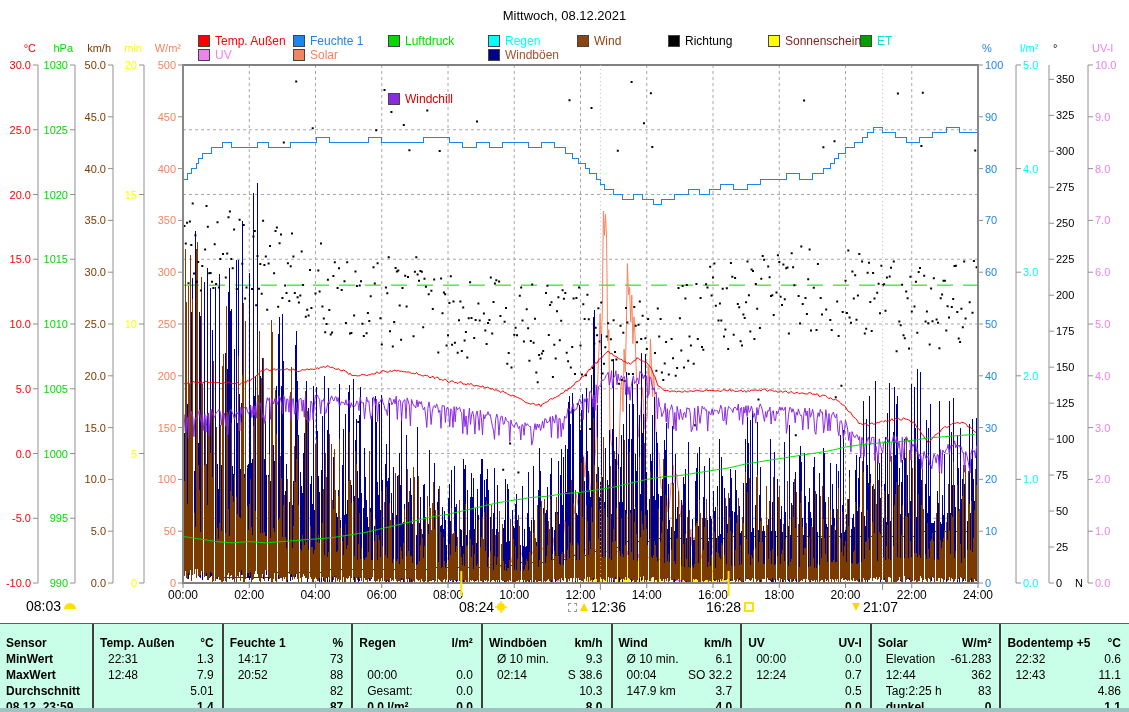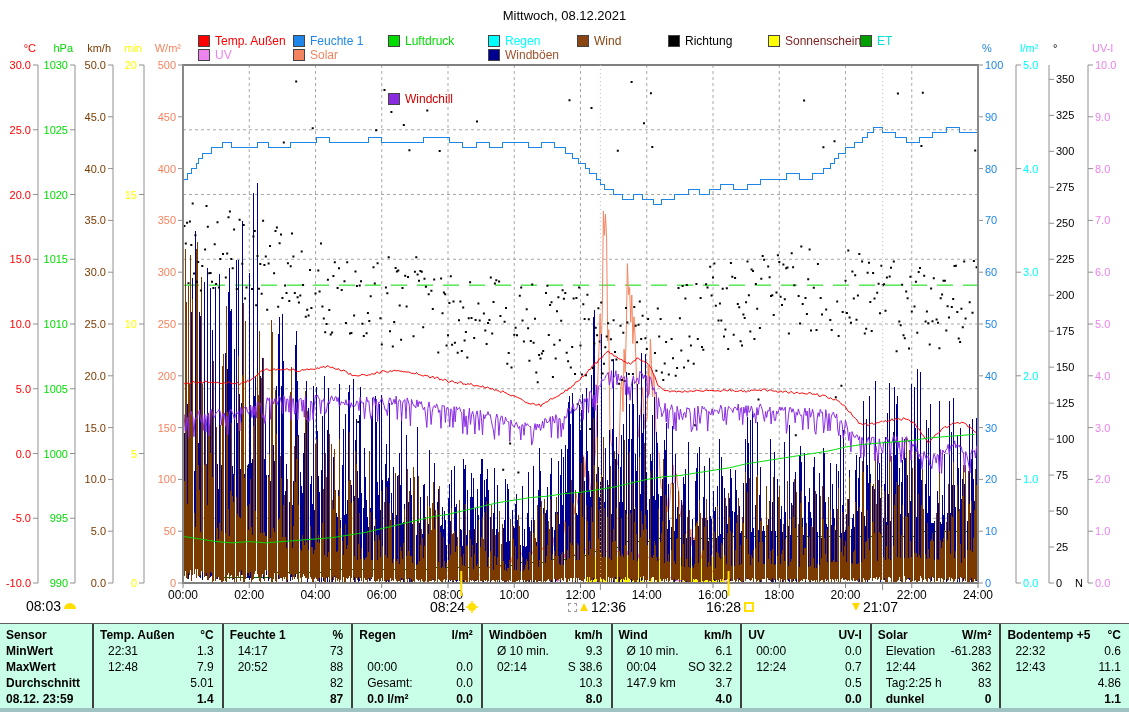--- a/index.html
+++ b/index.html
@@ -14,21 +14,21 @@
   .ann{position:absolute;font-size:14px;color:#000;display:flex;align-items:center;gap:3px;white-space:nowrap;height:14px;}
   .halfsun{width:12px;height:6px;background:#FFE000;border-radius:6px 6px 0 0;display:inline-block;}
   .sunic{width:8px;height:8px;background:#FFE000;border-radius:50%;display:inline-block;
     box-shadow:0 -5px 0 -3px #FFE000,0 5px 0 -3px #FFE000,5px 0 0 -3px #FFE000,-5px 0 0 -3px #FFE000;}
   .sqr{width:6px;height:6px;border:2px solid #FFE000;display:inline-block;background:#fff;}
   .tri-up{width:0;height:0;border-left:4px solid transparent;border-right:4px solid transparent;border-bottom:8px solid #FFD700;display:inline-block;}
   .tri-down{width:0;height:0;border-left:4px solid transparent;border-right:4px solid transparent;border-top:8px solid #FFD700;display:inline-block;}
   .dbox{width:7px;height:7px;border:1px dashed #999;display:inline-block;}
   #stats{position:absolute;top:623px;left:0;width:1129px;height:84px;background:#C9FFE9;border-top:1px solid #5F5F5F;
     border-bottom:4px solid #9FC2C2;display:flex;font-size:12px;color:#000;box-sizing:content-box;}
-  .scol{flex:1 1 0;border-left:2px solid #3F3F3F;overflow:hidden;padding-top:3px;}
+  .scol{flex:1 1 0;border-left:2px solid #3F3F3F;overflow:hidden;padding-top:11px;}
   .scol.first{flex:0 0 86px;border-left:none;padding-left:6px;}
   .srow{height:16px;line-height:16px;display:flex;justify-content:space-between;padding:0 8px 0 14px;}
   .srow.hd{padding-left:6px;font-weight:bold;}
   .srow.last{font-weight:bold;}
   .scol.first .srow{font-weight:bold;padding:0;}
   .sval{text-align:right;}
 </style>
 </head>
 <body>
 
@@ -397,21 +397,21 @@
       <line x1="882.6" y1="65" x2="882.6" y2="583" stroke="#BFBFBF" stroke-dasharray="1 3"></line>
       <line x1="882.6" y1="583" x2="882.6" y2="590" stroke="#888"></line>
       <line x1="461.25" y1="571" x2="461.25" y2="596" stroke="#FFE000" stroke-width="2"></line>
       <line x1="728.5687499999999" y1="571" x2="728.5687499999999" y2="596" stroke="#FFE000" stroke-width="2"></line>
     </svg>
 
   <div class="ann" style="left:26px;top:599px">
     <span>08:03</span>
     <span class="halfsun"></span>
   </div>
-  <div class="ann" style="left:411px;top:600px;width:84px;justify-content:center">
+  <div class="ann" style="left:440px;top:600px;width:84px;justify-content:center">
     <span>08:24</span>
     <span class="sunic"></span>
   </div>
   <div class="ann" style="left:568px;top:600px">
     <span class="dbox"></span>
     <span class="tri-up"></span>
     <span>12:36</span>
   </div>
   <div class="ann" style="left:688px;top:600px;width:84px;justify-content:center">
     <span>16:28</span>

